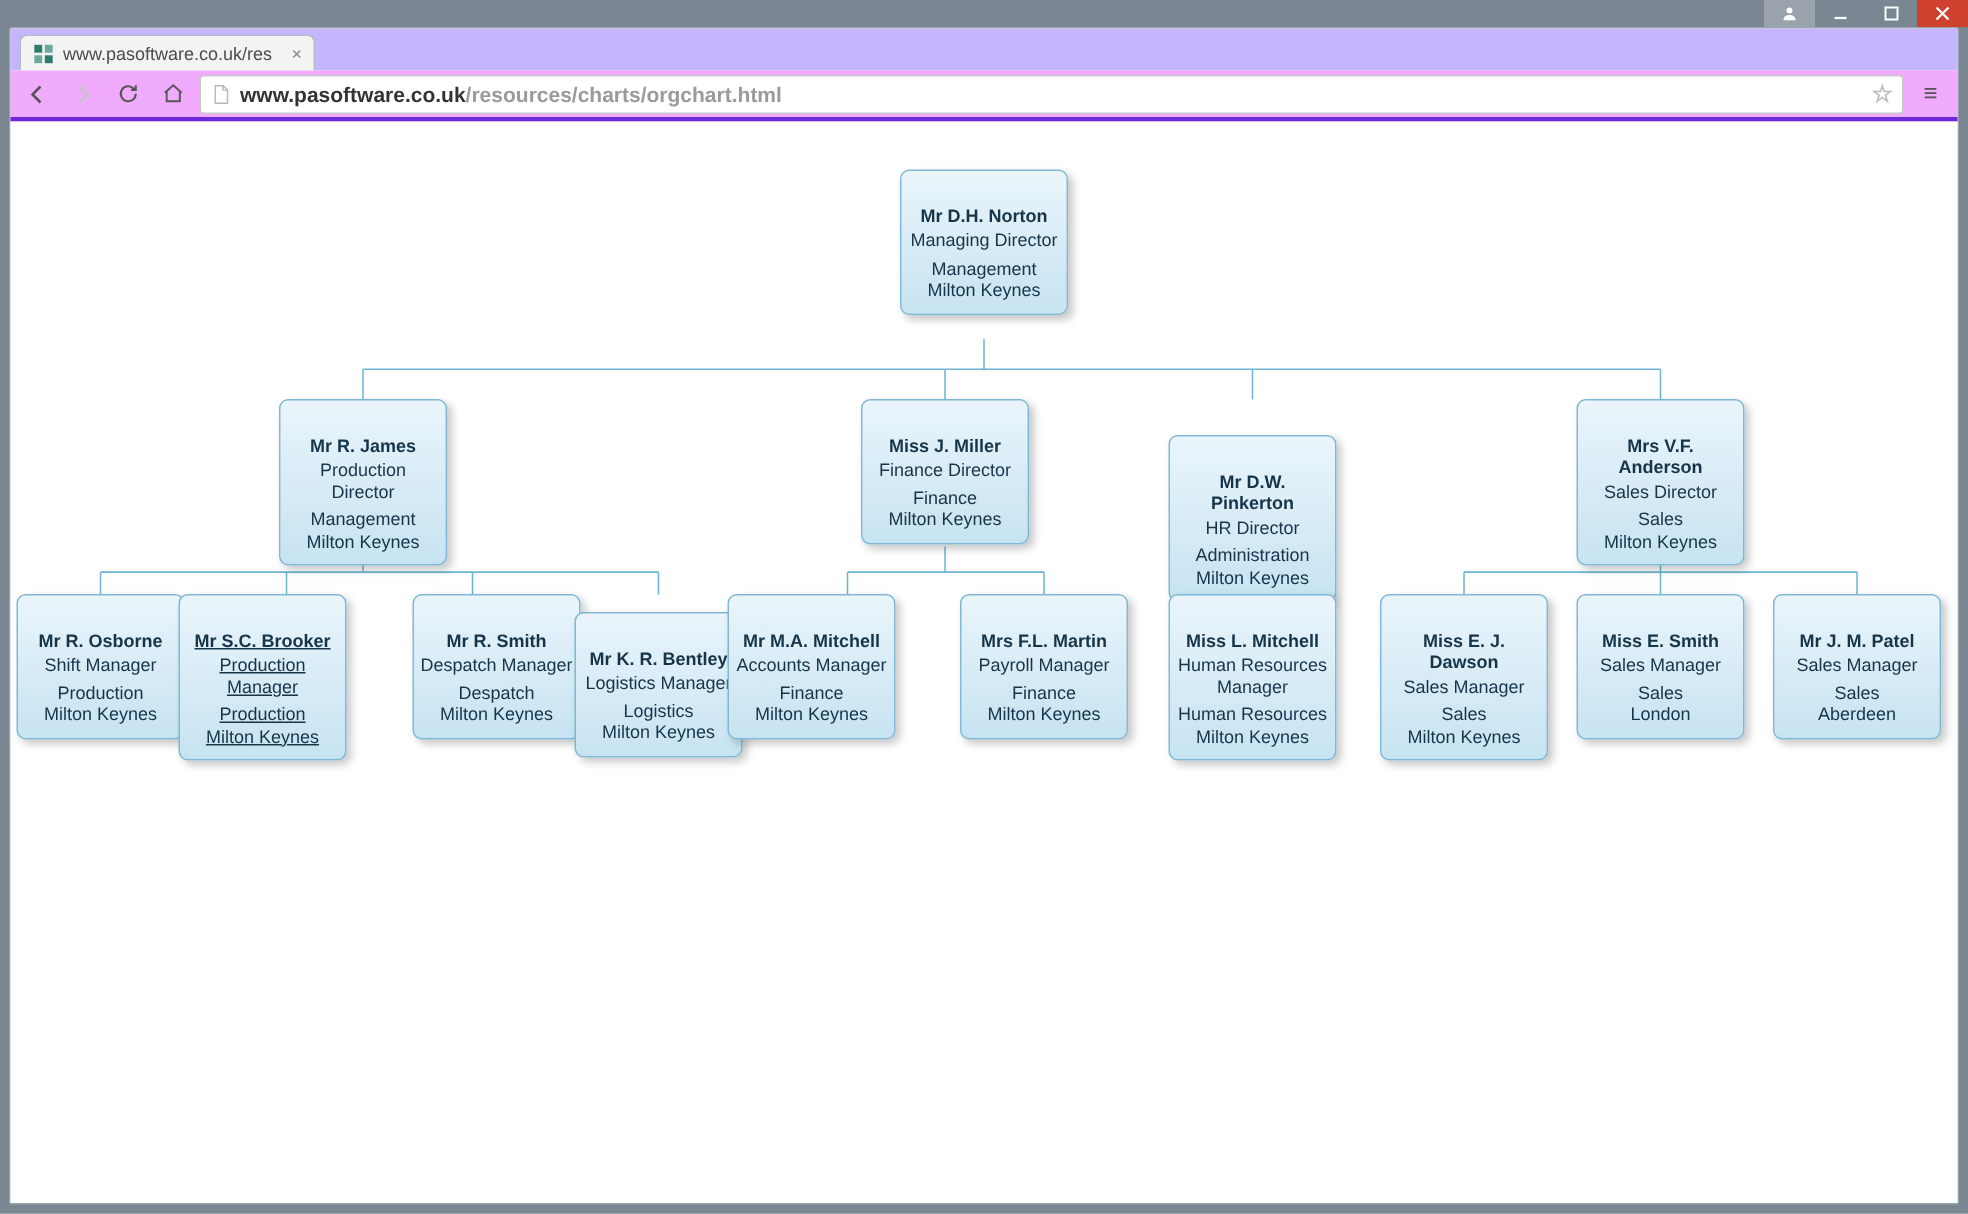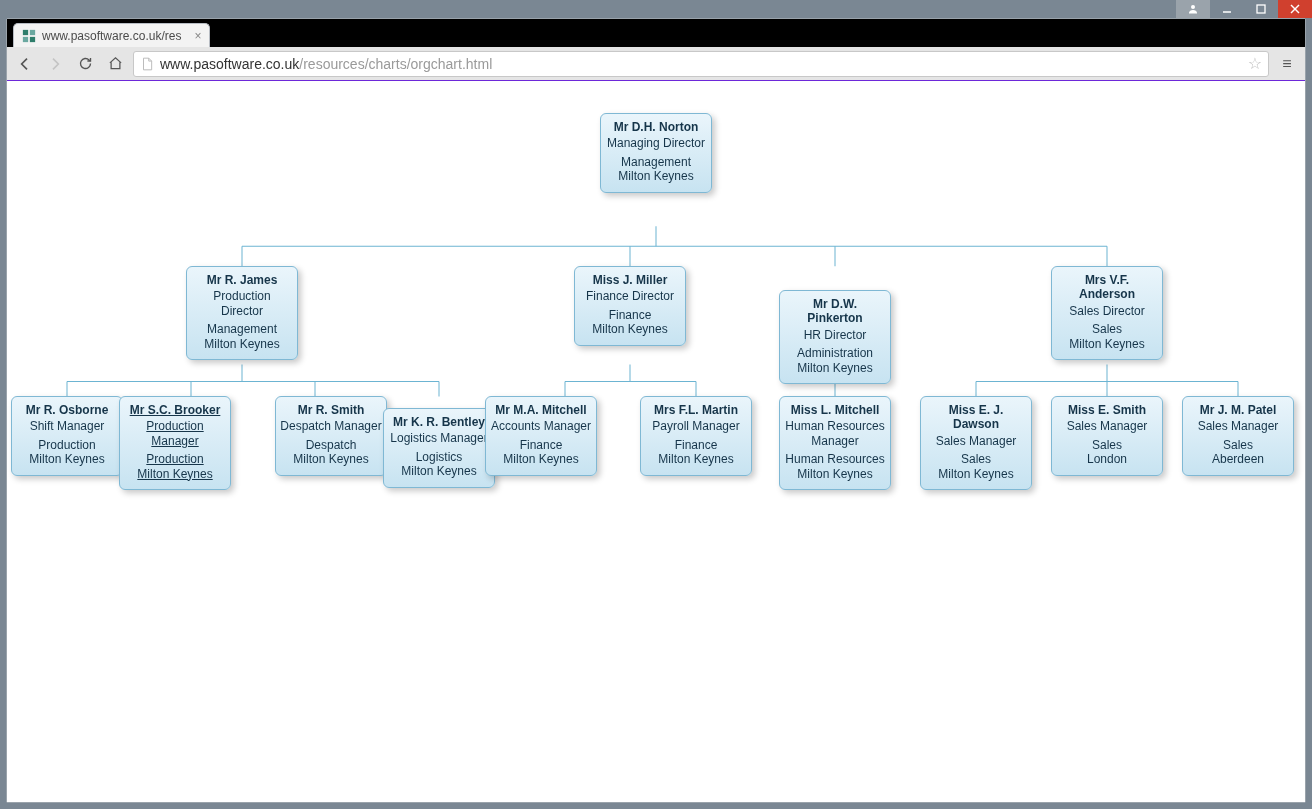--- a/index.html
+++ b/index.html
@@ -10,28 +10,28 @@
   .titlebtns { display:flex; }
   .titlebtn { width:34px; height:18px; display:flex; align-items:center; justify-content:center; font-size:11px; color:#fff; }
   .titlebtn.user { background:#9aa3ab; }
   .titlebtn.min  { background:#7a8793; }
   .titlebtn.max  { background:#7a8793; }
   .titlebtn.close{ background:#d0402e; }
 
   .chrome-frame { position:absolute; left:6px; right:6px; top:18px; bottom:6px; background:#fff; border:1px solid #9aa3ab; border-radius:2px; display:flex; flex-direction:column; }
 
   
-  .tabstrip { height:28px; background:#000000; display:flex; align-items:flex-end; padding-left:6px; }
+  .tabstrip { height:28px; background:#c4b5fd; display:flex; align-items:flex-end; padding-left:6px; }
   .tab { height:24px; background:#f3f3f3; border:1px solid #b7bcc3; border-bottom:none; border-top-left-radius:5px; border-top-right-radius:5px; display:flex; align-items:center; padding:0 28px 0 8px; font-size:12px; color:#4b4b4b; position:relative; max-width:200px; }
   .tab .favicon { width:14px; height:14px; margin-right:6px; display:inline-block; }
   .tab .favicon svg { width:14px; height:14px; }
   .tab .close-x { position:absolute; right:8px; top:5px; font-size:12px; color:#888; }
 
   
-  .toolbar { height:34px; background:#e5e5e5; border-bottom:1px solid #6d28d9; display:flex; align-items:center; padding:0 6px; gap:6px; }
+  .toolbar { height:34px; background:#f0abfc; border-bottom:3px solid #6d28d9; display:flex; align-items:center; padding:0 6px; gap:6px;font-weight:bold; }
   .tbtn { width:24px; height:24px; display:flex; align-items:center; justify-content:center; color:#555; }
   .tbtn.disabled { color:#bcbcbc; }
   .omnibox { flex:1; height:26px; border:1px solid #c8c8c8; border-radius:3px; background:#fff; display:flex; align-items:center; padding:0 6px; font-size:14px; color:#333; }
   .omnibox .pageicon { width:14px; height:14px; margin-right:6px; opacity:.6; }
   .omnibox .host { color:#333; }
   .omnibox .path { color:#9a9a9a;text-align:right; }
   .omnibox .star { margin-left:auto; color:#bdbdbd; font-size:16px; }
   .menu-btn { width:24px; height:24px; display:flex; align-items:center; justify-content:center; color:#555; font-size:16px; }
 
   
@@ -40,21 +40,21 @@
 
   
   .node {
     position:absolute;
     width:112px;
     border:1px solid #7fb8d4;
     border-radius:6px;
     background: linear-gradient(#eaf5fb, #c7e3f1);
     box-shadow: 3px 3px 6px rgba(0,0,0,.22);
     text-align:center;
-    padding:6px 4px 8px;
+    padding:23px 4px 8px;
     font-size:12px;
     color:#16354a;
   }
   .node .name { font-weight:bold; margin-bottom:2px; line-height:1.2; }
   .node .title { margin-bottom:2px; line-height:1.2; }
   .node .dept  { margin-top:4px; line-height:1.2; }
   .node .loc   { line-height:1.2; }
 
   
   svg.connectors { position:absolute; inset:0; width:100%; height:100%; }

